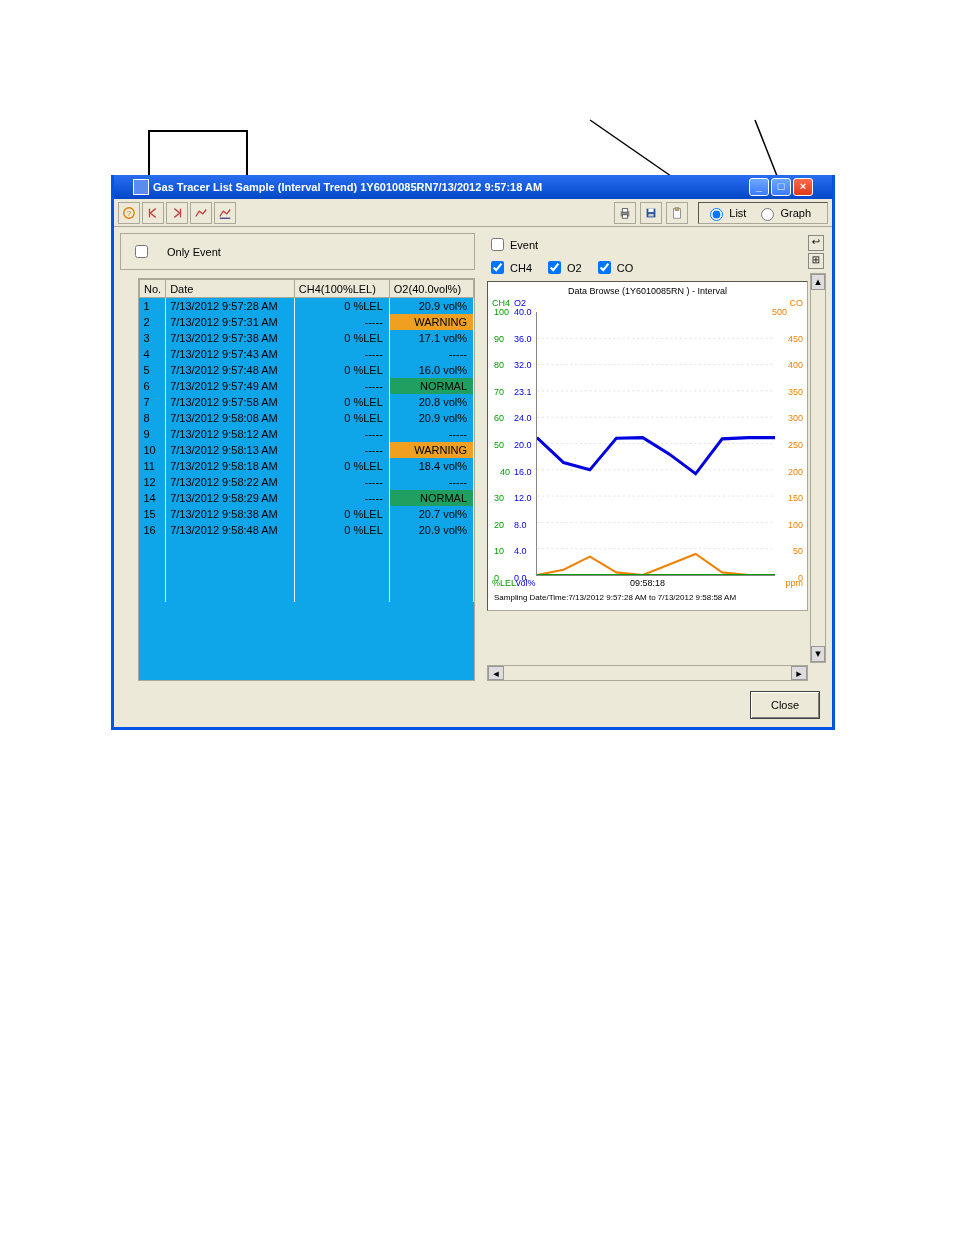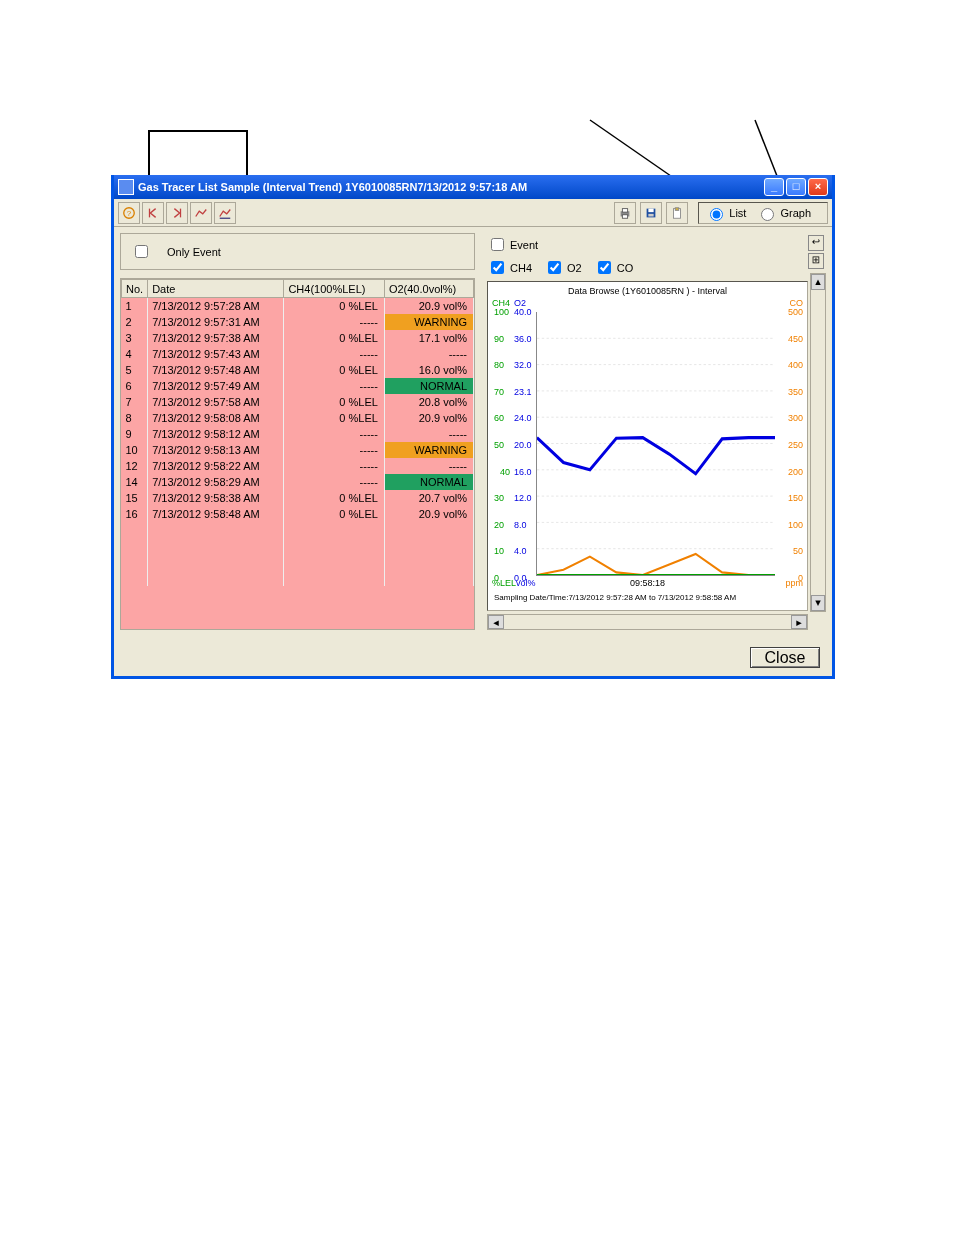--- a/index.html
+++ b/index.html
@@ -20,21 +20,21 @@
     background: #ece9d8;
     border: 3px solid #0055e5;
     border-top: none;
   }
   .titlebar {
     background: linear-gradient(to bottom, #2a6ef0, #0048c8);
     color: #fff;
     height: 24px;
     display: flex;
     align-items: center;
-    padding: 0 4px;
+    padding: 0 19px;
     font-size: 11px;
     font-weight: bold;
   }
   .titlebar .icon {
     width: 16px; height: 16px;
     background: #5a8cf0;
     border: 1px solid #fff;
     margin-right: 4px;
   }
   .titlebar .title-text { flex: 0 0 auto; }
@@ -94,23 +94,24 @@
     background: #ece9d8;
   }
   .only-event-box {
     border: 1px solid #aca899;
     padding: 8px 10px;
     margin-bottom: 8px;
   }
   .only-event-box label { display:flex; align-items:center; gap:16px;}
   .table-wrap {
     border: 1px solid #aca899;
-    background: #fca5a5;
-    height: 352px;
+    background: #0ea5e9;
+    height: 403px;
     overflow: hidden;
+    margin-left: 18px;
   }
   table.data {
     width: 100%;
     border-collapse: collapse;
     font-size: 11px;
   }
   table.data th {
     background: #ece9d8;
     border: 1px solid #aca899;
     padding: 2px 4px;
@@ -149,25 +150,25 @@
   .y-left-o2  { color:#0000e0; left:26px; }
   .y-right-co { color:#f08000; right:4px; text-align:right;}
   .plot-area {
     position:absolute;
     left: 48px; right: 32px; top: 30px; bottom: 34px;
     border-left:1px solid #888;
     border-bottom:1px solid #888;
   }
   .footer-btn {
     position:absolute; right:12px; bottom:8px;
-    width: 70px; height: 21px;
+    width: 70px; height: 28px;
     background: #ece9d8;
     border: 1px solid #404040;
     box-shadow: inset 1px 1px #fff, inset -1px -1px #808080;
-    font-size:16px;
+    font-size:11px;
     cursor:pointer;
   }
   .window-inner { position:relative; padding-bottom:40px;}
   .small-icon-btn {
     position:absolute;
     width:16px; height:16px;
     border:1px solid #888;
     background:#ece9d8;
     font-size:10px;
     line-height:12px;
@@ -345,20 +346,26 @@
                   <td class="no-col">9</td>
                   <td>7/13/2012 9:58:12 AM</td>
                   <td class="num">-----</td>
                   <td class="num ">-----</td>
                 </tr>
                 <tr>
                   <td class="no-col">10</td>
                   <td>7/13/2012 9:58:13 AM</td>
                   <td class="num">-----</td>
                   <td class="num cell-warning">WARNING</td>
+                </tr>
+                <tr>
+                  <td class="no-col">11</td>
+                  <td>7/13/2012 9:58:18 AM</td>
+                  <td class="num">0 %LEL</td>
+                  <td class="num ">18.4 vol%</td>
                 </tr>
                 <tr>
                   <td class="no-col">12</td>
                   <td>7/13/2012 9:58:22 AM</td>
                   <td class="num">-----</td>
                   <td class="num ">-----</td>
                 </tr>
                 <tr>
                   <td class="no-col">14</td>
                   <td>7/13/2012 9:58:29 AM</td>
@@ -463,21 +470,21 @@
               <div class="axis-label y-right-co" style="right: 4px; top: 291px;">0</div>
               <div class="axis-label y-right-co" style="right: 4px; top: 264.4px;">50</div>
               <div class="axis-label y-right-co" style="right: 4px; top: 237.8px;">100</div>
               <div class="axis-label y-right-co" style="right: 4px; top: 211.2px;">150</div>
               <div class="axis-label y-right-co" style="right: 4px; top: 184.6px;">200</div>
               <div class="axis-label y-right-co" style="right: 4px; top: 158px;">250</div>
               <div class="axis-label y-right-co" style="right: 4px; top: 131.4px;">300</div>
               <div class="axis-label y-right-co" style="right: 4px; top: 104.8px;">350</div>
               <div class="axis-label y-right-co" style="right: 4px; top: 78.2px;">400</div>
               <div class="axis-label y-right-co" style="right: 4px; top: 51.6px;">450</div>
-              <div class="axis-label y-right-co" style="right: 4px; top: 25px;">500</div>
+              <div class="axis-label y-right-co" style="right: 20px; top: 25px;">500</div>
             </div>
 
           <div class="plot-area">
             <svg id="plot-svg" width="100%" height="100%" preserveAspectRatio="none" viewBox="0 0 100 100" style="position:absolute;inset:0;">
                 <line x1="0" y1="90" x2="100" y2="90" stroke="#ddd" stroke-width="0.3" stroke-dasharray="1,1"></line>
                 <line x1="0" y1="80" x2="100" y2="80" stroke="#ddd" stroke-width="0.3" stroke-dasharray="1,1"></line>
                 <line x1="0" y1="70" x2="100" y2="70" stroke="#ddd" stroke-width="0.3" stroke-dasharray="1,1"></line>
                 <line x1="0" y1="60" x2="100" y2="60" stroke="#ddd" stroke-width="0.3" stroke-dasharray="1,1"></line>
                 <line x1="0" y1="50" x2="100" y2="50" stroke="#ddd" stroke-width="0.3" stroke-dasharray="1,1"></line>
                 <line x1="0" y1="40" x2="100" y2="40" stroke="#ddd" stroke-width="0.3" stroke-dasharray="1,1"></line>

